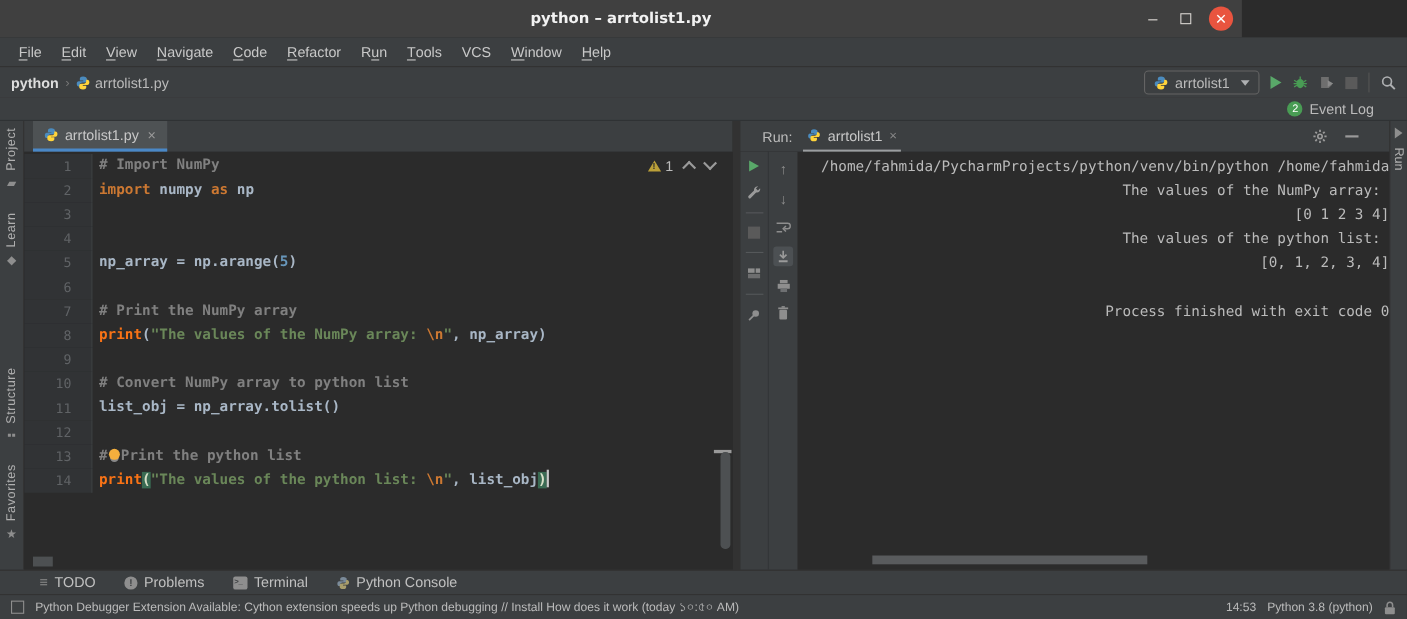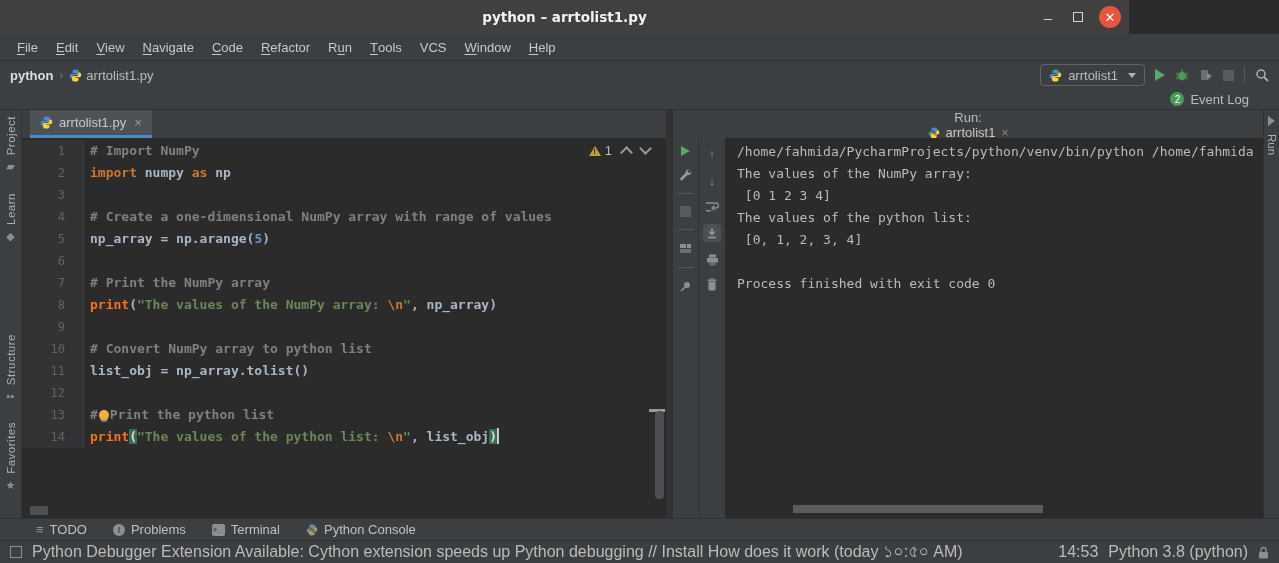--- a/index.html
+++ b/index.html
@@ -82,53 +82,53 @@
   .chev { width:9px; height:9px; border-left:2px solid #9a9a9a; border-bottom:2px solid #9a9a9a; }
   .chev.up { transform:rotate(135deg); margin-top:4px; }
   .chev.down { transform:rotate(-45deg); margin-bottom:4px; }
   #ed-vscroll { position:absolute; right:2px; top:273px; width:9px; height:88px; background:#4d5052; border-radius:4px; }
   #ed-vscroll-mark { position:absolute; right:1px; top:271px; width:16px; height:3px; background:#9a9a9a; }
   #ed-hscroll { position:absolute; left:8px; bottom:3px; width:18px; height:9px; background:#4d5052; }
   
   #splitter { width:7px; background:#323232; }
   
   #run-col { flex:1; display:flex; flex-direction:column; }
-  #run-header { height:28px; background:#3c3f41; display:flex; align-items:center; padding:0 8px; gap:0;flex-direction:column; }
+  #run-header { height:28px; background:#3c3f41; display:flex; align-items:center; padding:0 20px; gap:10px; }
   #run-tab { display:flex; align-items:center; gap:6px; height:28px; padding:0 4px;
     border-bottom:2px solid #9b9ea0; color:#c8c8c8; }
   #run-tab .close-x { color:#8a8a8a; font-size:12px; }
   #run-header-right { margin-left:auto; display:flex; align-items:center; gap:16px; padding-right:8px; }
   .minus-ico { width:12px; height:2px; background:#9a9a9a; }
   #run-body { flex:1; display:flex; position:relative; background:#2b2b2b; }
   .iconcol { width:26px; background:#3c3f41; display:flex; flex-direction:column; align-items:center;
     padding-top:8px; gap:12px; }
   #iconcol1 { border-right:1px solid #333638; }
   .colsep { width:16px; height:1px; background:#55585a; }
   .hl-box { background:#4c5053; border-radius:3px; padding:3px; }
   #console { flex:1; padding:3px 0 0 12px; font-family:"DejaVu Sans Mono","Liberation Mono",monospace;
     font-size:13px; color:#bbbbbb; overflow:hidden; position:relative; }
-  .con-line { height:22px; line-height:22px; white-space:pre; }
+  .con-line { height:22px; line-height:22px; white-space:pre;text-align:right; }
   #con-hscroll { position:absolute; left:68px; bottom:5px; width:250px; height:8px; background:#595b5d; }
   
   #right-stripe { width:16px; background:#3c3f41; border-left:1px solid #323232;
     display:flex; flex-direction:column; align-items:center; padding-top:6px; gap:8px; }
   .rtext { writing-mode:vertical-rl; font-size:11.5px; color:#b0b0b0; }
   .tri-right { width:0; height:0; border-top:5px solid transparent; border-bottom:5px solid transparent;
     border-left:7px solid #8e8e8e; }
   
   #bottombar { position:absolute; left:0; top:518px; width:1279px; height:22px; background:#3c3f41;
     border-top:1px solid #323232; display:flex; align-items:center; gap:26px; padding-left:36px; }
   .btool { display:flex; align-items:center; gap:6px; color:#c0c0c0; }
   .prob-ico { width:12px; height:12px; border-radius:50%; background:#8e8e8e; color:#3c3f41;
     font-size:9px; font-weight:bold; display:flex; align-items:center; justify-content:center; }
   .term-ico { width:13px; height:12px; background:#8e8e8e; border-radius:2px; color:#3c3f41;
     font-size:7px; font-weight:bold; display:flex; align-items:center; justify-content:flex-start; padding-left:1px; }
   
   #statusbar { position:absolute; left:0; top:540px; width:1279px; height:23px; background:#3c3f41;
-    border-top:1px solid #323232; display:flex; align-items:center; padding:0 10px; font-size:16px; }
+    border-top:1px solid #323232; display:flex; align-items:center; padding:0 10px; font-size:11px; }
   #sb-left-ico { width:12px; height:12px; border:1.5px solid #8e8e8e; margin-right:10px; }
   #sb-right { margin-left:auto; display:flex; align-items:center; gap:10px; }
   svg { display:block; }
 </style>
 </head>
 <body>
 
 <div id="titlebar">
   <span id="title">python – arrtolist1.py</span>
   <div id="min-btn" class="wctl">–</div>
@@ -246,21 +246,21 @@
         </span>
         <span>arrtolist1.py</span>
         <span class="close-x">×</span>
       </div>
     </div>
     <div id="editor">
       <div id="code-lines">
           <div class="cl"><span class="ln">1</span><span class="ct"><span class="c-com"># Import NumPy</span></span></div>
           <div class="cl"><span class="ln">2</span><span class="ct"><span class="c-kw">import</span><span class="c-def"> numpy </span><span class="c-kw">as</span><span class="c-def"> np</span></span></div>
           <div class="cl"><span class="ln">3</span><span class="ct"></span></div>
-          <div class="cl"><span class="ln">4</span><span class="ct"><span class="c-com"># Create a one-dimensional NumPy array with range of values</span></span></div>
+          <div class="cl"><span class="ln">4</span></div>
           <div class="cl"><span class="ln">5</span><span class="ct"><span class="c-def">np_array = np.arange(</span><span class="c-num">5</span><span class="c-def">)</span></span></div>
           <div class="cl"><span class="ln">6</span><span class="ct"></span></div>
           <div class="cl"><span class="ln">7</span><span class="ct"><span class="c-com"># Print the NumPy array</span></span></div>
           <div class="cl"><span class="ln">8</span><span class="ct"><span class="c-builtin">print</span><span class="c-def">(</span><span class="c-str">"The values of the NumPy array: </span><span class="c-esc">\n</span><span class="c-str">"</span><span class="c-def">, np_array)</span></span></div>
           <div class="cl"><span class="ln">9</span><span class="ct"></span></div>
           <div class="cl"><span class="ln">10</span><span class="ct"><span class="c-com"># Convert NumPy array to python list</span></span></div>
           <div class="cl"><span class="ln">11</span><span class="ct"><span class="c-def">list_obj = np_array.tolist()</span></span></div>
           <div class="cl"><span class="ln">12</span><span class="ct"></span></div>
           <div class="cl"><span class="ln">13</span><span class="ct"><span class="c-com">#</span><span class="bulb"></span><span class="c-com">Print the python list</span></span></div>
           <div class="cl"><span class="ln">14</span><span class="ct"><span class="c-builtin">print</span><span class="c-paren">(</span><span class="c-str">"The values of the python list: </span><span class="c-esc">\n</span><span class="c-str">"</span><span class="c-def">, list_obj</span><span class="c-paren">)</span><span class="caret"></span></span></div>

